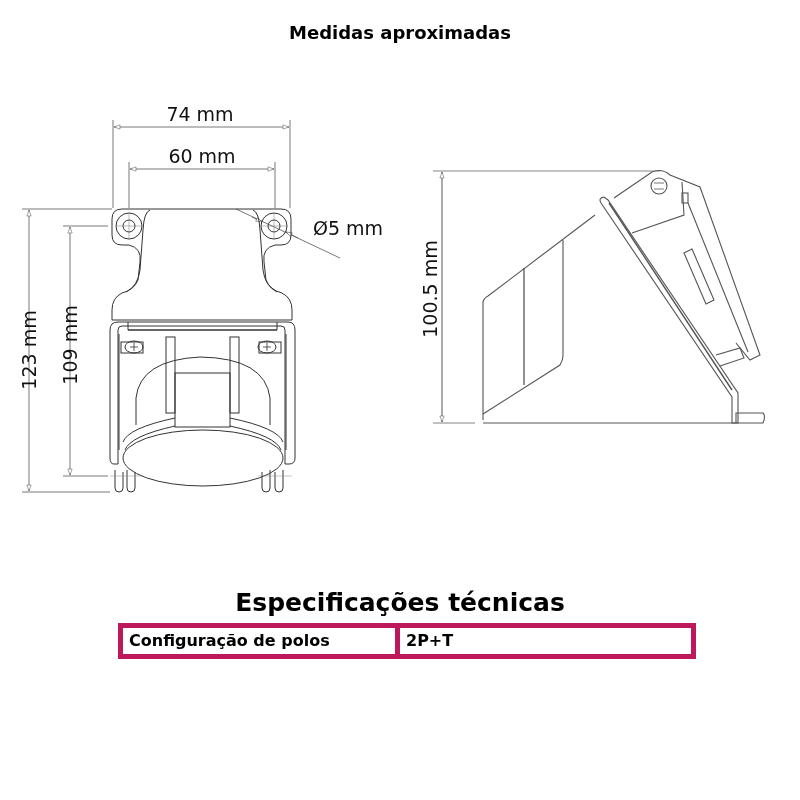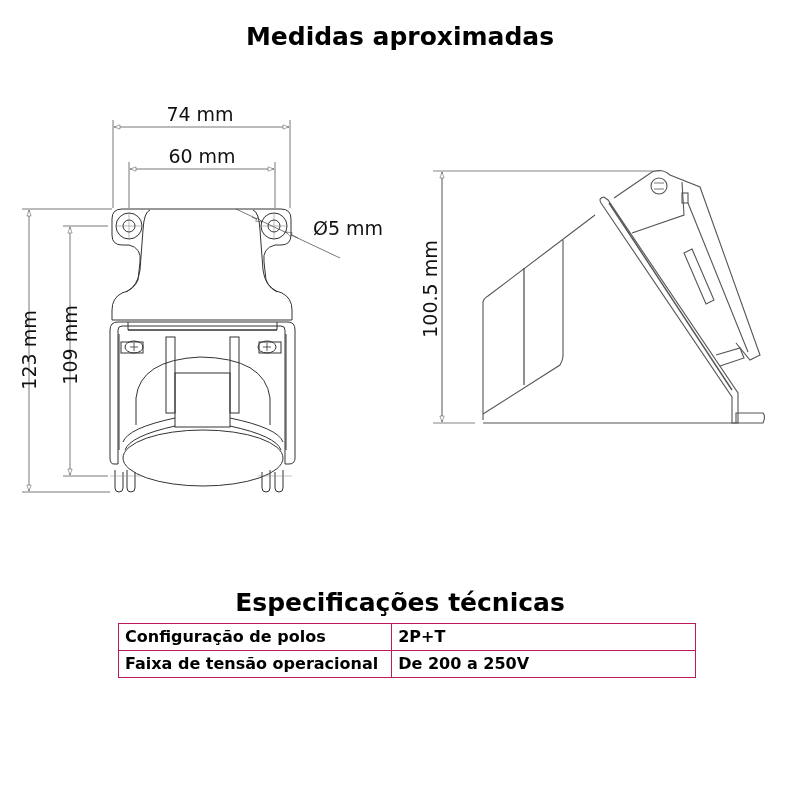--- a/index.html
+++ b/index.html
@@ -1,23 +1,23 @@
 <!DOCTYPE html>
 <html><head>
 <meta charset="utf-8">
 <style>
   html, body { margin: 0; padding: 0; background: #ffffff; }
   body { width: 800px; height: 800px; position: relative; overflow: hidden; font-family: "DejaVu Sans", sans-serif; color: #000; }
   .title { position: absolute; left: 0; width: 800px; text-align: center; font-weight: bold; }
-  #main-title { top: 22px; font-size: 25px; }
+  #main-title { top: 22px; font-size: 18px; }
   #spec-title { top: 588px; font-size: 25px; }
   svg.drawing { position: absolute; left: 0; top: 0; }
   .dimtext { font-family: "DejaVu Sans", sans-serif; font-size: 19px; fill: #111; }
   table.spec { position: absolute; left: 118px; top: 623px; width: 578px; border-collapse: collapse; font-family: "DejaVu Sans", sans-serif; font-weight: bold; font-size: 16px; }
-  table.spec td { border: 1px solid #be185d; padding: 1px 13px 2px 6px; height: 23px; line-height: 23px; white-space: nowrap; }
+  table.spec td { border: 5px solid #be185d; padding: 1px 13px 2px 6px; height: 23px; line-height: 23px; white-space: nowrap; }
   table.spec td.k { width: 253px; }
 </style>
 </head>
 <body>
 
 <div class="title" id="main-title">Medidas aproximadas</div>
 
 <svg class="drawing" width="800" height="560" viewBox="0 0 800 560">
   <defs>
     <marker id="arr" viewBox="0 0 10 10" refX="10" refY="5" markerWidth="9" markerHeight="6" orient="auto-start-reverse" markerUnits="userSpaceOnUse">
@@ -156,18 +156,14 @@
 </svg>
 
 <div class="title" id="spec-title">Especificações técnicas</div>
 
 <table class="spec">
   <tbody>
     <tr>
       <td class="k">Configuração de polos</td>
       <td>2P+T</td>
     </tr>
-    <tr>
-      <td class="k">Faixa de tensão operacional</td>
-      <td>De 200 a 250V</td>
-    </tr>
   </tbody>
 </table>
 
 </body></html>

